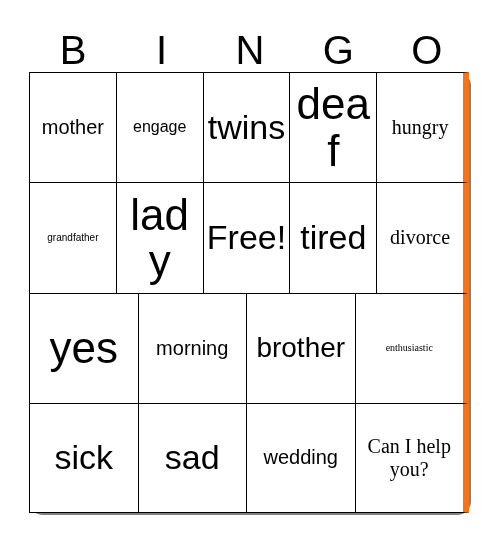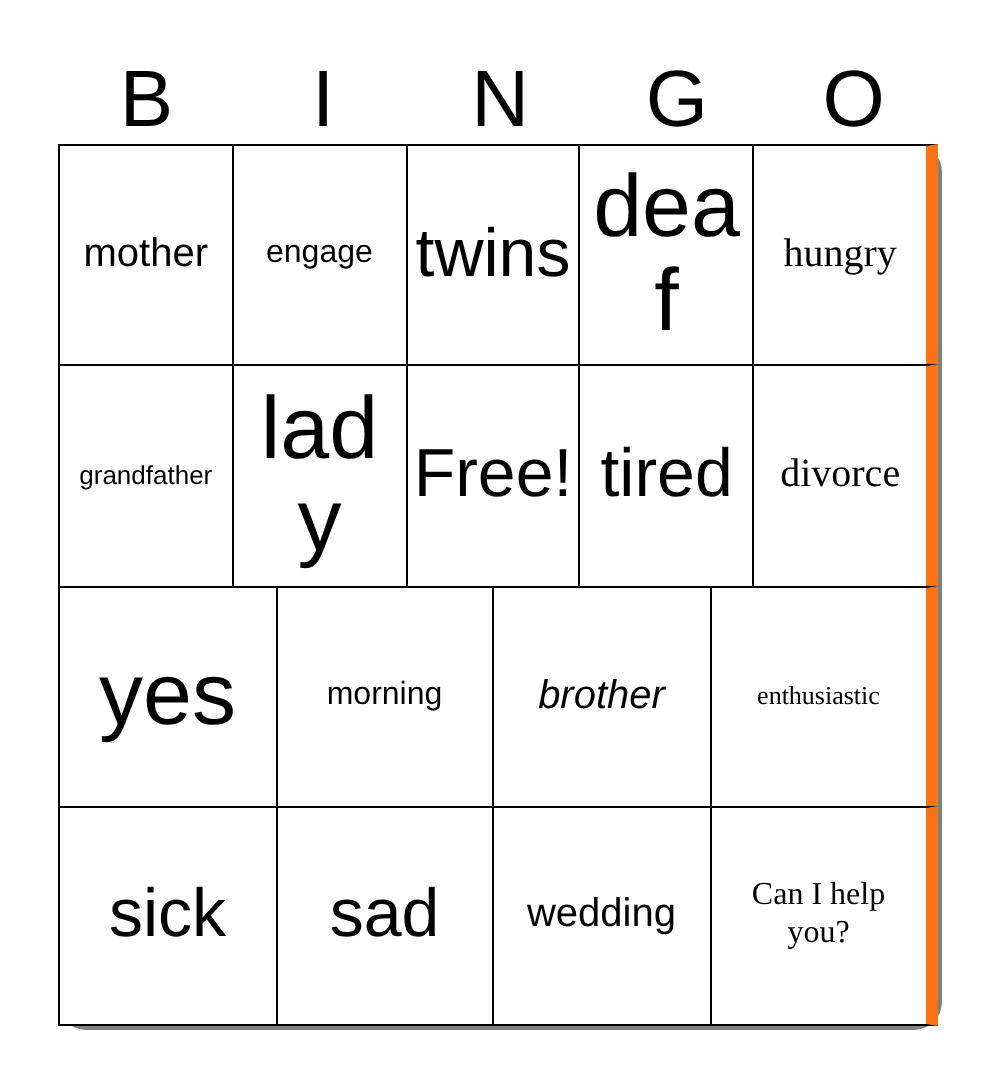--- a/index.html
+++ b/index.html
@@ -87,25 +87,25 @@
     font-family: Liberation Serif, serif;
   }
   .cell-text {
     display: block;
     width: 100%;
     line-height: 1.05;
     word-break: break-word;
     color: #000000;
   }
   
-  .fs-xs  { font-size: 13px; }
+  .fs-xs  { font-size: 10px; }
   .fs-sm  { font-size: 16px; }
   .fs-md  { font-size: 20px; }
-  .fs-lg  { font-size: 16px; text-align: center; }
-  .fs-xl  { font-size: 20px; font-style: italic; }
+  .fs-lg  { font-size: 20px; text-align: center; }
+  .fs-xl  { font-size: 28px; }
   .fs-xxl { font-size: 34px; }
   .fs-huge{ font-size: 44px; }
   .multiline { line-height: 1.15; }
 </style>
 </head>
 <body>
 
 <div id="card-root">
 
   <div id="bingo-header">

